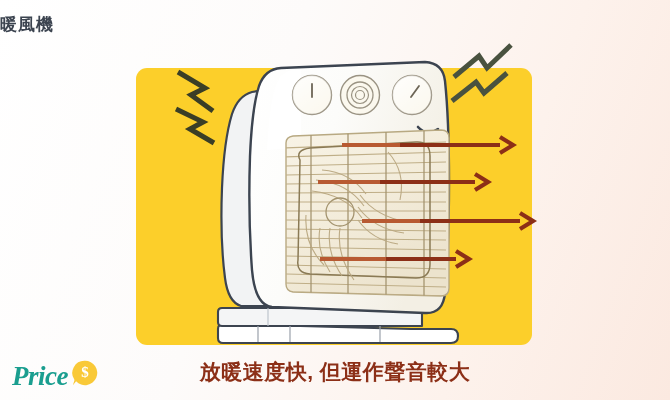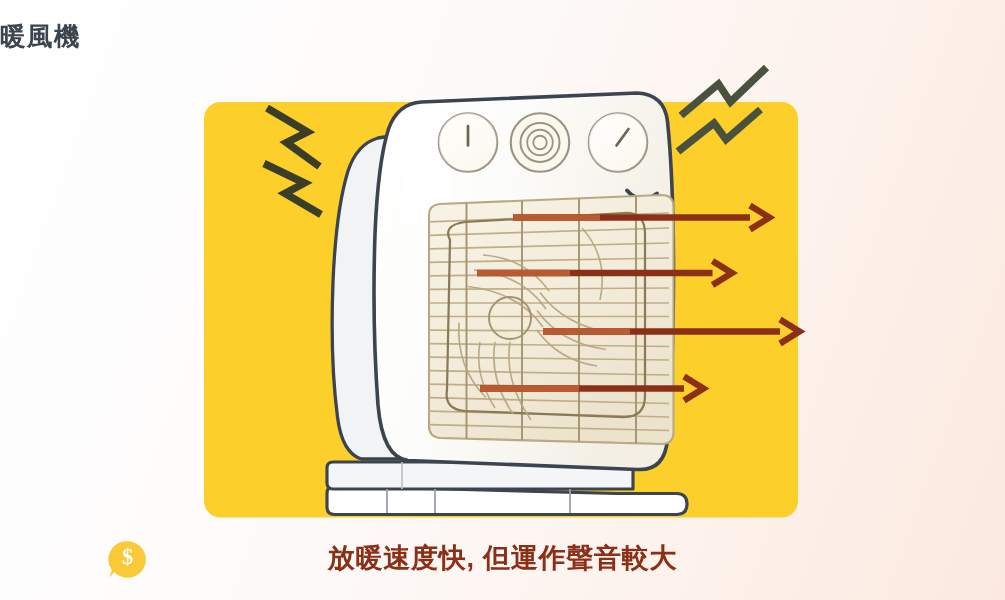--- a/index.html
+++ b/index.html
@@ -34,21 +34,21 @@
     user-select: none;
   }
 
   
   #caption {
     position: absolute;
     left: 0;
     top: 360px;
     width: 670px;
     text-align: center;
-    font-size: 18px;
+    font-size: 21px;
     font-weight: 700;
     letter-spacing: 0.5px;
     color: #8c2f17;
     line-height: 24px;
     user-select: none;
   }
 
   
   #illustration {
     position: absolute;
@@ -255,20 +255,21 @@
       <line x1="320" y1="259" x2="386" y2="259" stroke="#b85a32" stroke-width="4.2"></line>
       <path d="M456 251 L469 259 L456 267" fill="none" stroke="#8c2f17" stroke-width="4.2" stroke-linecap="butt" stroke-linejoin="miter"></path>
     </g>
   </svg>
 
   <div id="title">暖風機</div>
 
   <div id="caption">放暖速度快, 但運作聲音較大</div>
 
   <div id="logo">
+    <div id="logo-word">Price</div>
     <div id="logo-badge">
       <svg viewBox="0 0 26 26" width="26" height="26">
         <path d="M13 0.8 a12.2 12.2 0 1 1 -8.9 20.5 l-3.2 3.9 l1.6 -5.2 A12.2 12.2 0 0 1 13 0.8 z" fill="#f9c938"></path>
       </svg>
       <div id="logo-badge-dollar">$</div>
     </div>
   </div>
 
 </div>
 

